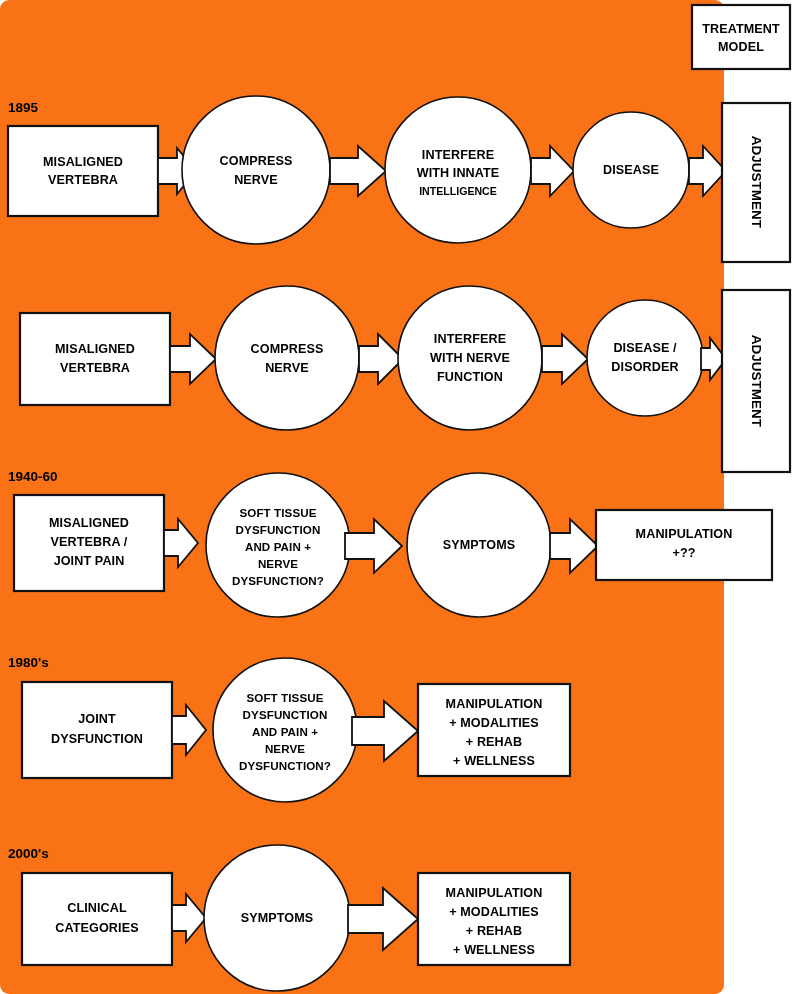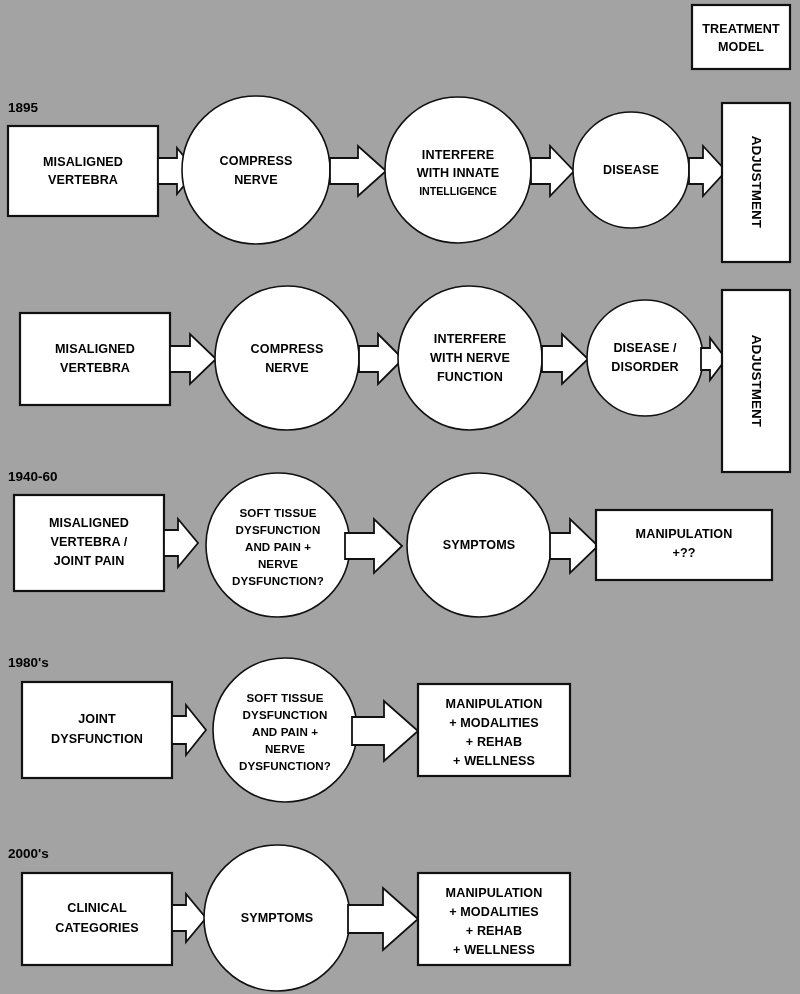--- a/index.html
+++ b/index.html
@@ -1,18 +1,18 @@
 <!DOCTYPE html>
 <html><head>
 <meta charset="utf-8">
 <style>
   html,body{margin:0;padding:0;background:#ffffff;}
   body{width:800px;height:994px;overflow:hidden;
        font-family:"Liberation Sans","DejaVu Sans",sans-serif;}
-  #stage{position:relative;width:800px;height:994px;background:#a3a3a3;}
+  #stage{position:relative;width:724px;height:994px;background:#f97316;border-radius:9px;}
   svg#diagram{position:absolute;left:0;top:0;width:800px;height:994px;display:block;}
   .shape{fill:#ffffff;stroke:#111111;}
   .box{stroke-width:2.2;}
   .circ{stroke-width:1.6;}
   .arrow{fill:#ffffff;stroke:#111111;stroke-width:1.8;stroke-linejoin:miter;}
   text{fill:#000000;font-family:"Liberation Sans","DejaVu Sans",sans-serif;
        font-weight:bold;text-anchor:middle;dominant-baseline:middle;}
   .t13{font-size:12.6px;letter-spacing:.1px;}
   .t12{font-size:11.6px;letter-spacing:.1px;}
   .t11{font-size:10.6px;letter-spacing:0;}

